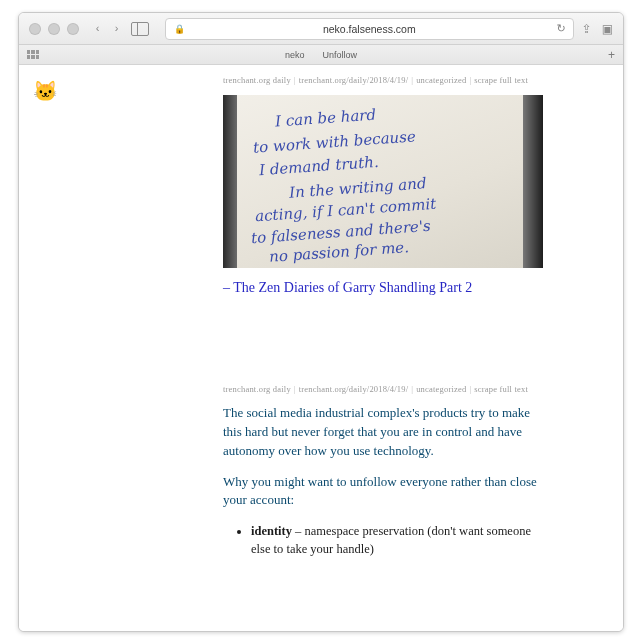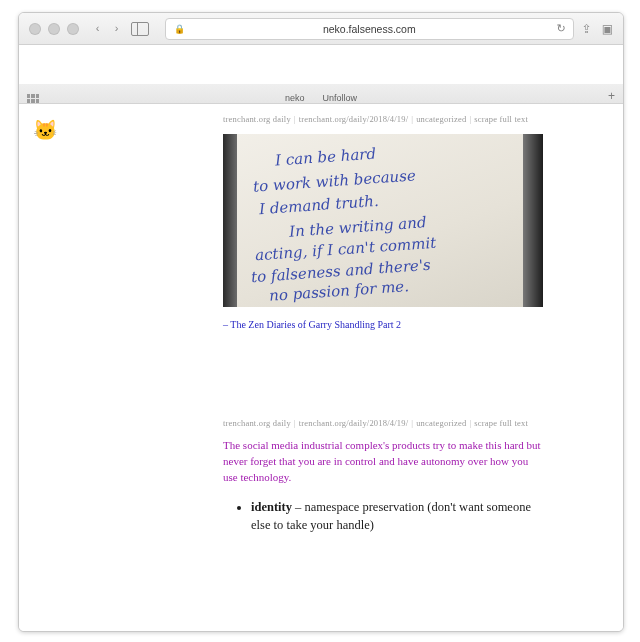--- a/index.html
+++ b/index.html
@@ -124,28 +124,27 @@
     color: #8b8b8b;
     font-size: 12px;
   }
 
   
   .bookmarks {
     height: 20px;
     background: linear-gradient(#efefef, #e6e6e6);
     border-bottom: 1px solid #d3d3d3;
     display: flex;
-    align-items: flex-end;
+    align-items: center;
     padding: 0 8px;
     box-sizing: border-box;
     font-size: 9px;
     color: #5a5a5a;
     flex: 0 0 auto;
     position: relative;
-    margin-top: 39px;
   }
   .bm-grid {
     width: 12px; height: 9px;
     display: grid;
     grid-template-columns: 1fr 1fr 1fr;
     grid-template-rows: 1fr 1fr;
     gap: 1px;
     margin-right: 12px;
   }
   .bm-grid i { background: #9a9a9a; display: block; }
@@ -248,30 +247,30 @@
     font-family: "DejaVu Serif", serif;
     font-style: italic;
     font-size: 15px;
     transform: rotate(-4deg);
     white-space: nowrap;
     opacity: 0.92;
   }
 
   .caption {
     font-family: "Liberation Serif", serif;
-    font-size: 10px;
+    font-size: 14px;
     color: #2727c4;
     margin: 8px 0 14px 0;
   }
 
   .body-text {
     font-family: "Liberation Serif", serif;
-    font-size: 11px;
+    font-size: 13px;
     line-height: 1.45;
-    color: #a21caf;
+    color: #0c4a6e;
     margin: 0 0 12px 0;
   }
 
   ul.reasons {
     font-family: "Liberation Serif", serif;
     font-size: 12.5px;
     line-height: 1.45;
     color: #1c1c1c;
     margin: 0;
     padding-left: 28px;
@@ -354,20 +353,21 @@
           </article>
 
           <div class="spacer-80"></div>
 
           <article>
             <div class="meta">
               <span>trenchant.org daily</span><span class="sep">|</span><span>trenchant.org/daily/2018/4/19/</span><span class="sep">|</span><span>uncategorized</span><span class="sep">|</span><span>scrape full text</span>
             </div>
 
             <p class="body-text">The social media industrial complex's products try to make this hard but never forget that you are in control and have autonomy over how you use technology.</p>
+            <p class="body-text">Why you might want to unfollow everyone rather than close your account:</p>
 
             <ul class="reasons">
               <li>
                 <b>identity</b><span> – namespace preservation (don't want someone else to take your handle)</span>
               </li>
 
             </ul>
           </article>
 
         </div>

